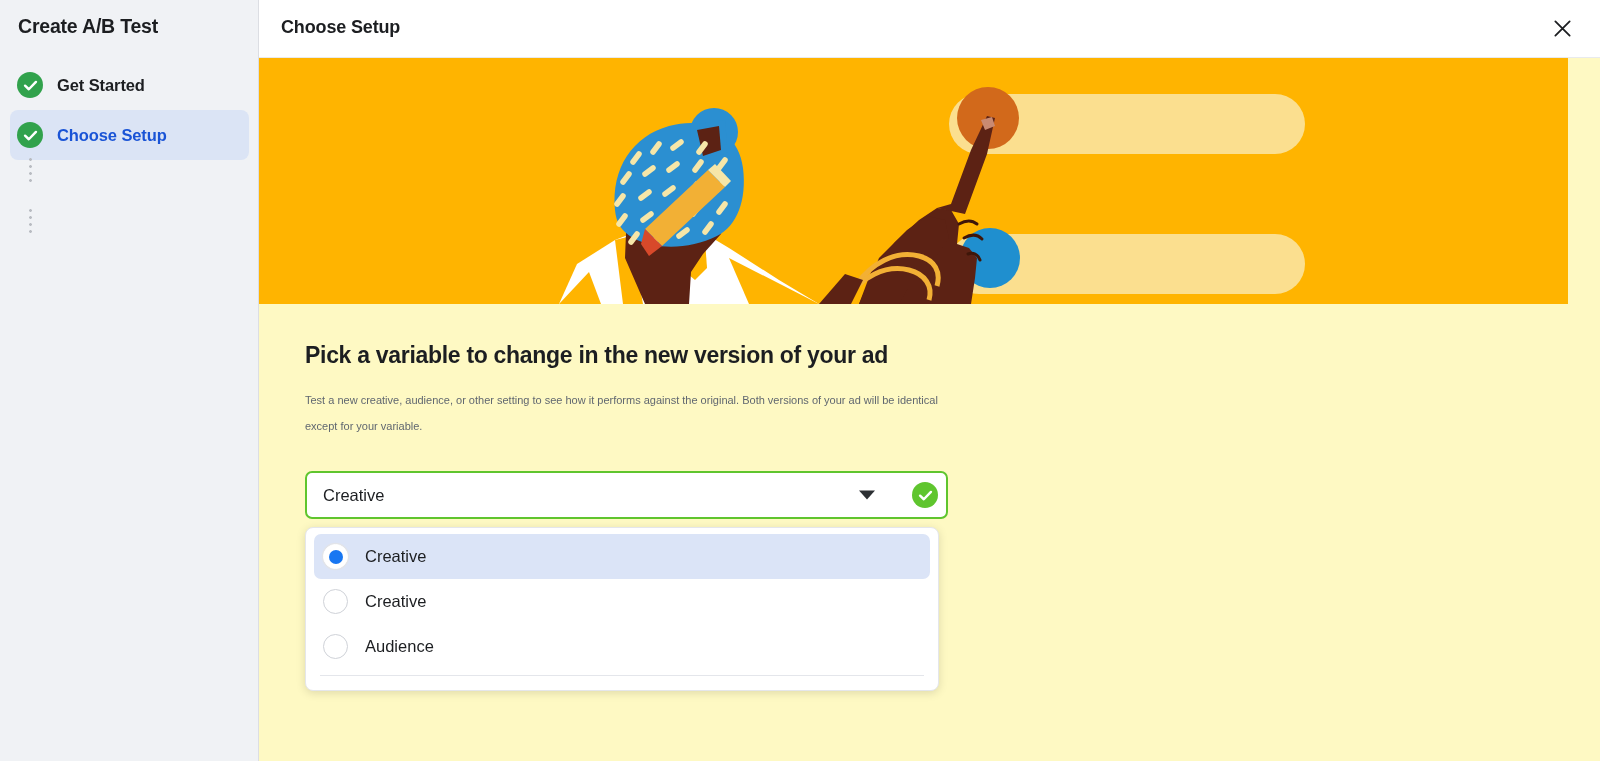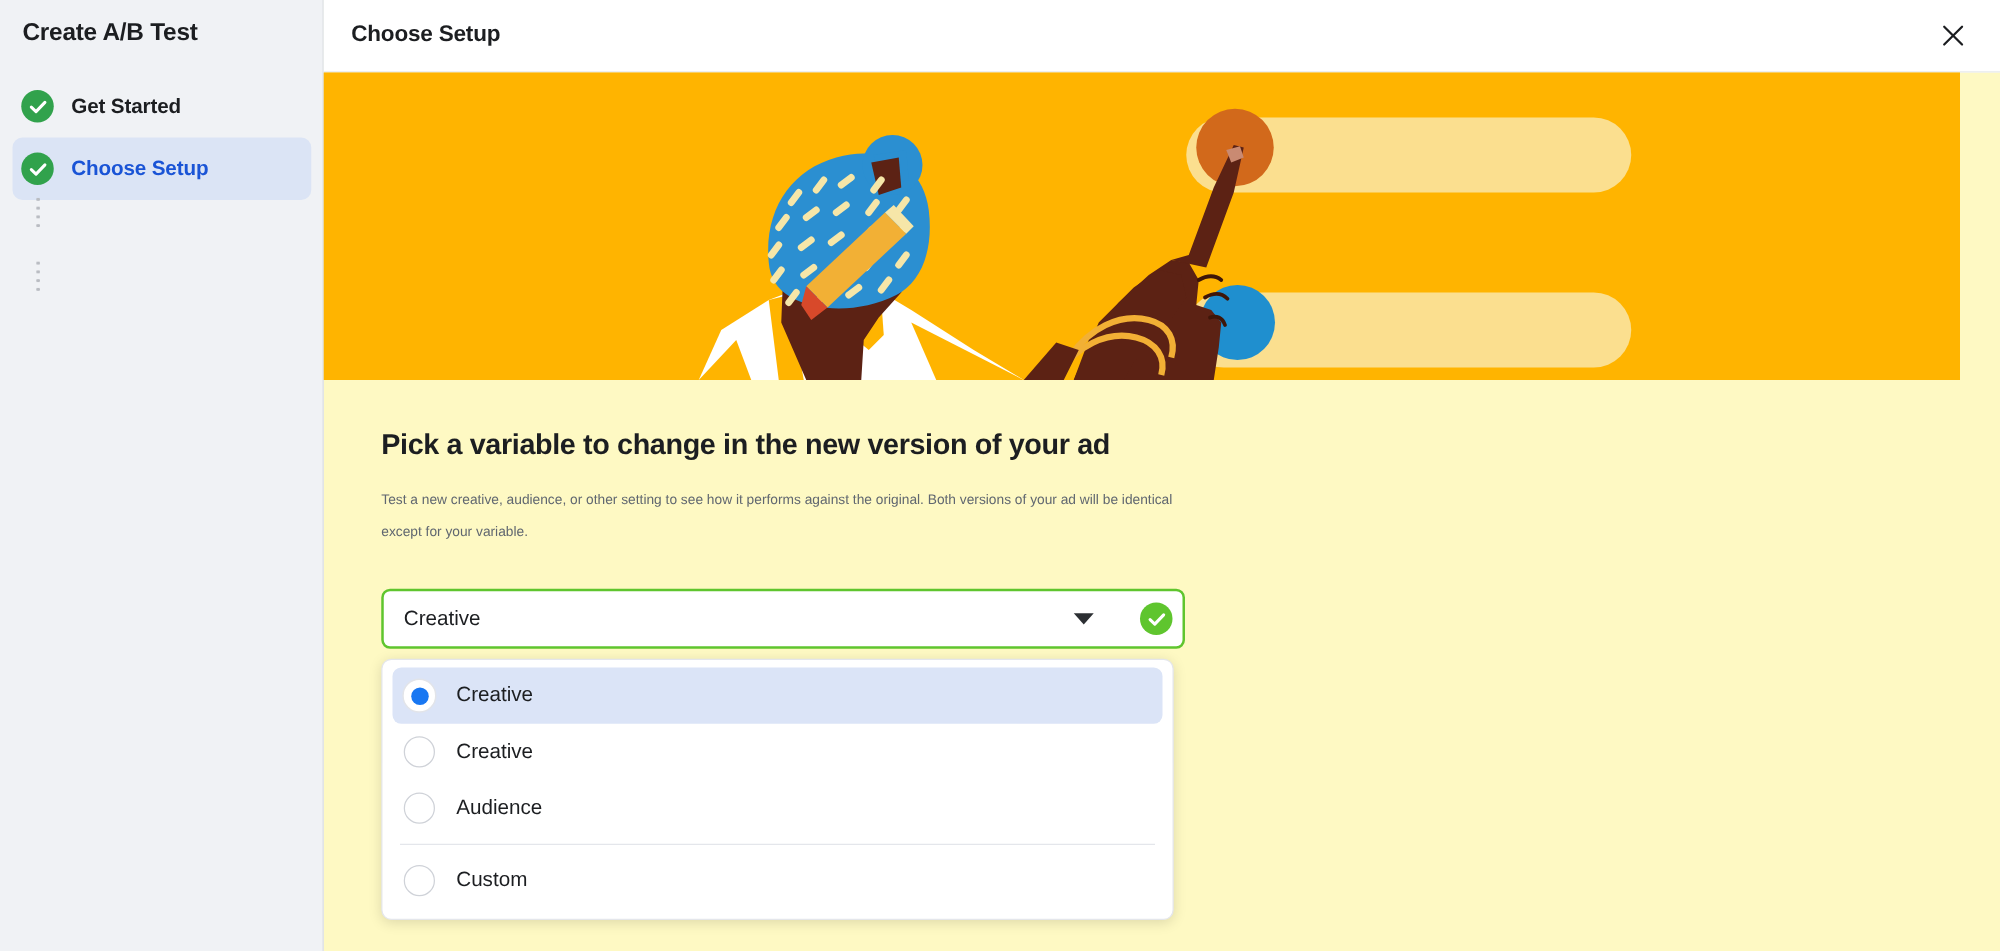--- a/index.html
+++ b/index.html
@@ -339,21 +339,17 @@
         </div>
         <div class="dd-item">
           <div class="radio"></div>
           <div class="dd-label">Creative</div>
         </div>
         <div class="dd-item">
           <div class="radio"></div>
           <div class="dd-label">Audience</div>
         </div>
         <div class="dd-divider"></div>
-        <div class="dd-item">
-          <div class="radio"></div>
-          <div class="dd-label">Custom</div>
-        </div>
       </div>
     </div>
   </div>
 
 </div>
 
 </body></html>

